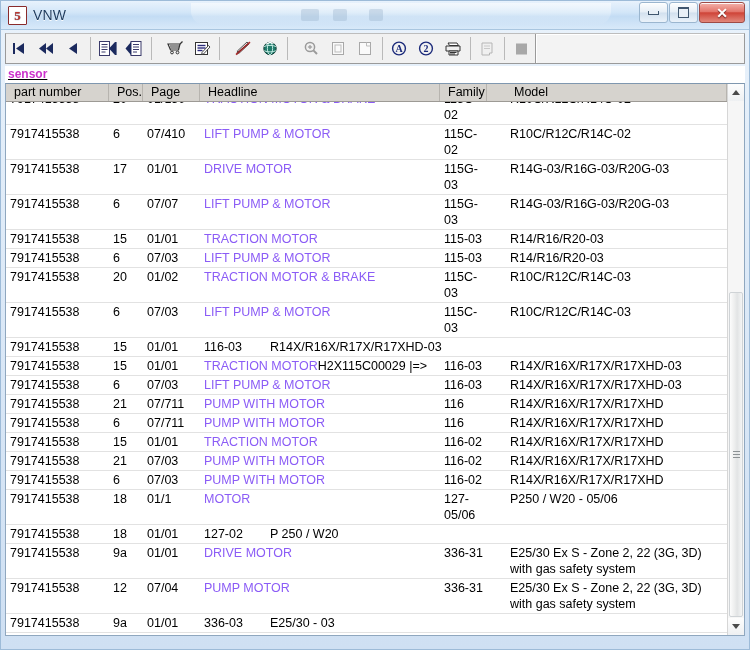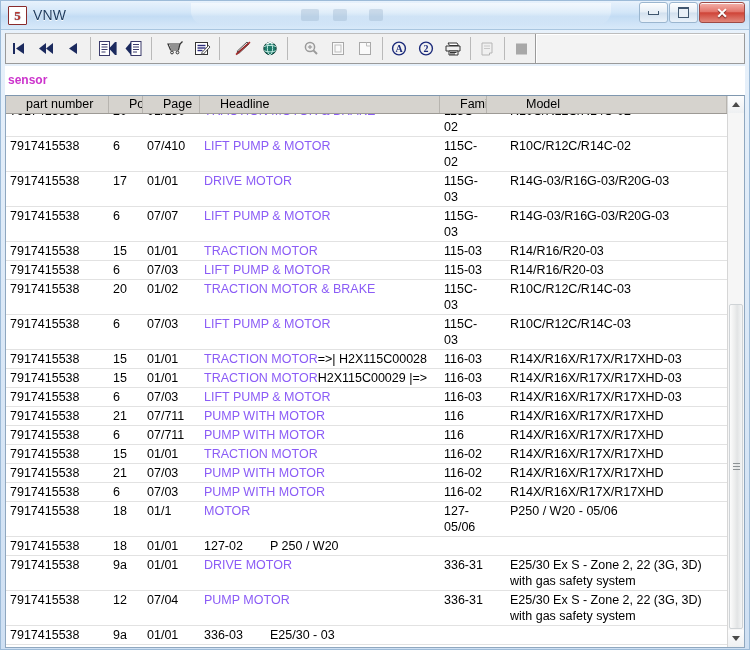--- a/index.html
+++ b/index.html
@@ -84,24 +84,25 @@
     position:relative;
   }
   .tsep{width:1px;margin:3px 3px;background:#b9b9b9;}
   .tgap{width:7px;}
   .tfill{flex:1;border-left:1px solid #9a9a9a;background:#f3f3f3;
          box-shadow:inset 1px 1px 0 #ffffff;}
   .tbtn svg{display:block;}
 
   
   .queryline{
-    margin:2px 4px 0 4px;height:29px;
+    margin:2px 4px 0 4px;height:17px;
     background:#ffffff;
     display:flex;align-items:center;
     box-sizing:border-box;
+    text-decoration:underline;
   }
   .querytext{
     font-size:12px;font-weight:bold;color:#cc33cc;
     padding-left:3px;line-height:13px;
   }
 
   
   .table-region{
     margin:0 4px 0 4px;
     height:553px;
@@ -113,21 +114,21 @@
     display:flex;
   }
   .grid-outer{flex:1;position:relative;overflow:hidden;}
   .hdr{
     display:flex;height:18px;background:#d6d3ce;
     border-bottom:1px solid #9d9a95;
     box-sizing:border-box;
   }
   .hdr div{
     font-size:12.5px;color:#000;line-height:17px;
-    padding-left:20px;box-sizing:border-box;
+    padding-left:8px;box-sizing:border-box;
     border-right:1px solid #b7b4af;
     overflow:hidden;white-space:nowrap;
   }
   .rows-clip{position:relative;height:533px;overflow:hidden;}
   .rows{position:absolute;left:0;top:-12px;width:100%;}
   .row{
     display:flex;
     border-bottom:1px solid #e2e2e2;
     box-sizing:border-box;
     background:#ffffff;
@@ -442,21 +443,20 @@
               <div class="cell c-pos">6</div>
               <div class="cell c-page">07/03</div>
               <div class="cell c-head"><span class="hl">LIFT PUMP &amp; MOTOR</span></div>
               <div class="cell c-fam">115C-03</div>
               <div class="cell c-mod">R10C/R12C/R14C-03</div>
             </div>
             <div class="row">
               <div class="cell c-part">7917415538</div>
               <div class="cell c-pos">15</div>
               <div class="cell c-page">01/01</div>
-              <div class="cell c-head"><span class="hl">TRACTION MOTOR</span><span class="hl-sfx">=&gt;| H2X115C00028</span></div>
               <div class="cell c-fam">116-03</div>
               <div class="cell c-mod">R14X/R16X/R17X/R17XHD-03</div>
             </div>
             <div class="row">
               <div class="cell c-part">7917415538</div>
               <div class="cell c-pos">15</div>
               <div class="cell c-page">01/01</div>
               <div class="cell c-head"><span class="hl">TRACTION MOTOR</span><span class="hl-sfx">H2X115C00029 |=&gt;</span></div>
               <div class="cell c-fam">116-03</div>
               <div class="cell c-mod">R14X/R16X/R17X/R17XHD-03</div>

